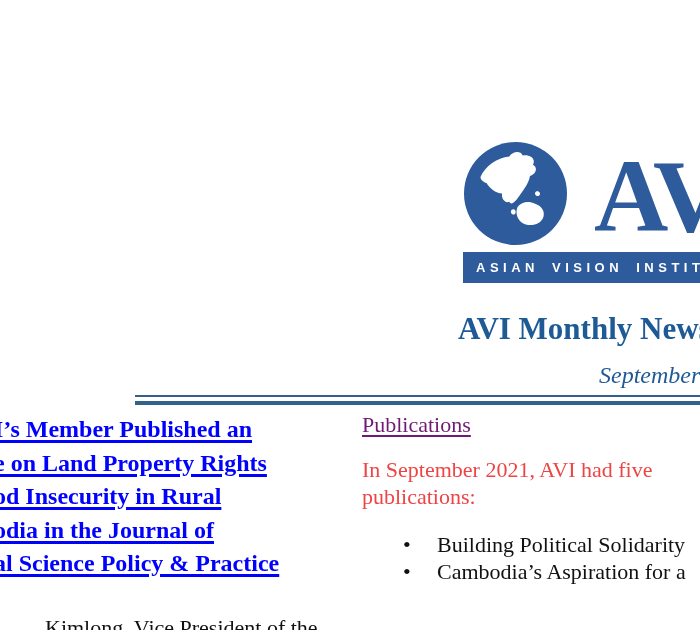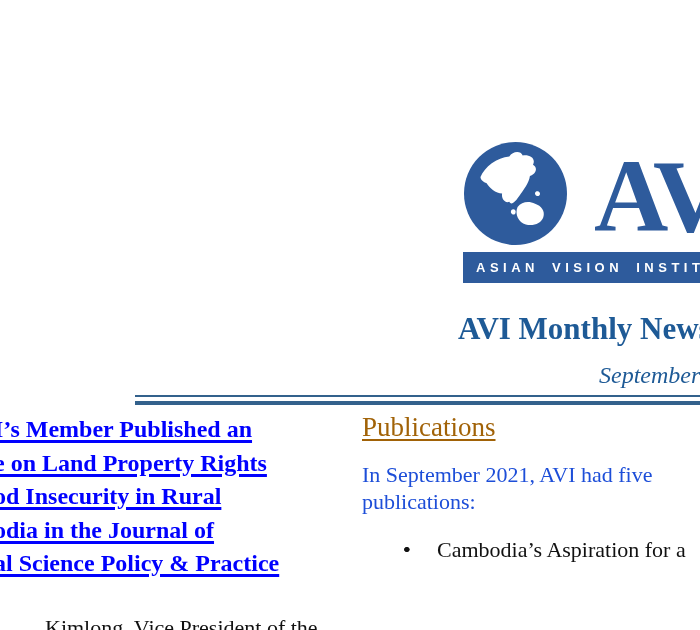--- a/index.html
+++ b/index.html
@@ -71,28 +71,28 @@
   }
   .left-body-fragment{
     left:45px;top:615px;width:700px;
     font-size:22px;white-space:nowrap;color:#111;
   }
 
   
   .right-col{left:362px;top:412px;width:338px;}
   .pub-link{
     display:inline-block;
-    font-size:27px;color:#a16207;
+    font-size:22px;color:#701a75;
     text-decoration:underline;
     text-underline-offset:3px;
     cursor:pointer;
   }
   .intro{
     margin-top:19px;width:326px;
-    font-size:22px;line-height:26.5px;color:#1d4ed8;
+    font-size:22px;line-height:26.5px;color:#ef4444;
   }
   .bullet-list{margin-top:21px;}
   .bullet-item{position:relative;padding-left:75px;}
   .bullet-item .dot{
     position:absolute;left:41px;top:0;
     font-size:22px;line-height:27px;color:#111;
   }
   .bullet-item .bl{
     font-size:22px;line-height:27px;
     white-space:nowrap;color:#111;
@@ -138,19 +138,20 @@
 <div class="abs left-body-fragment">Kimlong, Vice President of the</div>
 
 <div class="abs right-col">
   <span class="pub-link">Publications</span>
 
   <div class="intro">In September 2021, AVI had five publications:</div>
 
   <div class="bullet-list">
     <div class="bullet-item">
       <span class="dot">•</span>
+      <div class="bl">Building Political Solidarity</div>
     </div>
     <div class="bullet-item">
       <span class="dot">•</span>
       <div class="bl">Cambodia’s Aspiration for a</div>
     </div>
   </div>
 </div>
 
 </body></html>

